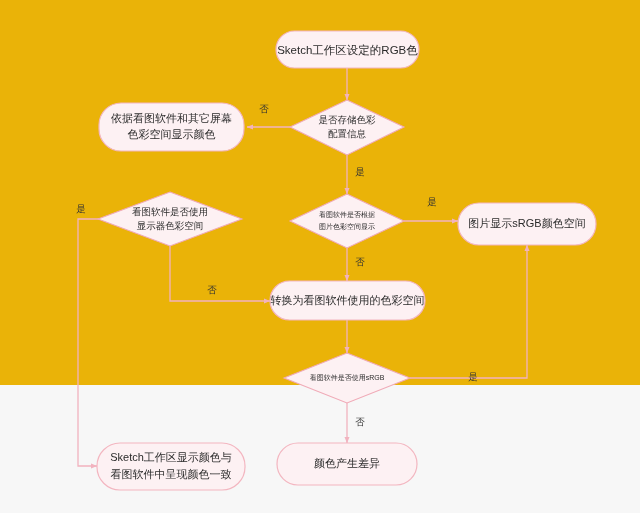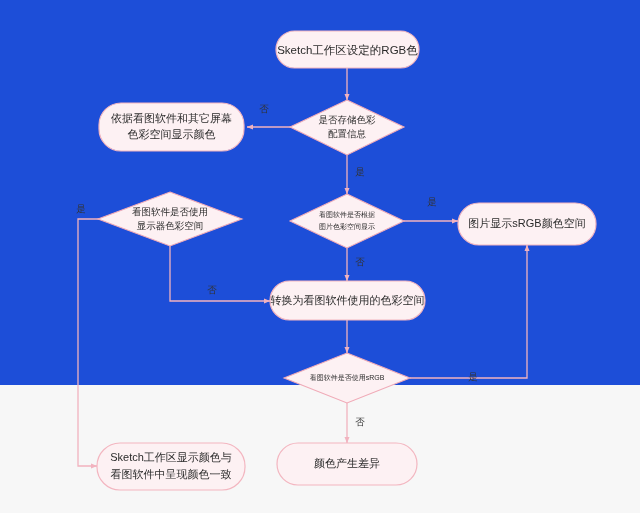--- a/index.html
+++ b/index.html
@@ -10,21 +10,21 @@
   body {
     width: 640px;
     height: 513px;
     font-family: "Liberation Sans", "DejaVu Sans", sans-serif;
     overflow: hidden;
   }
   #canvas {
     position: relative;
     width: 640px;
     height: 385px;
-    background: #1d4ed8;
+    background: #eab308;
   }
   svg.flow {
     position: absolute;
     top: 0;
     left: 0;
     width: 640px;
     height: 513px;
   }
   .node-text {
     font-family: "Liberation Sans", "DejaVu Sans", sans-serif;

